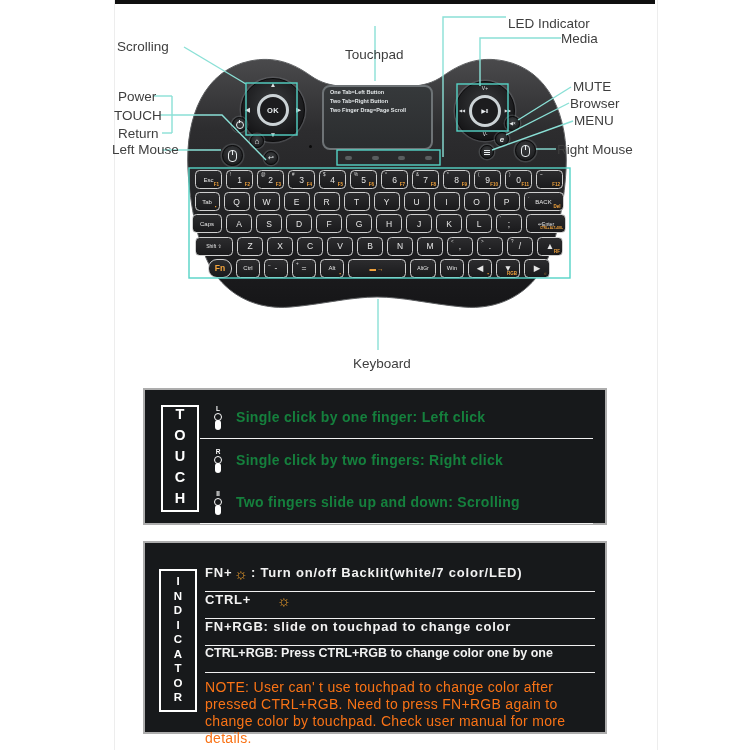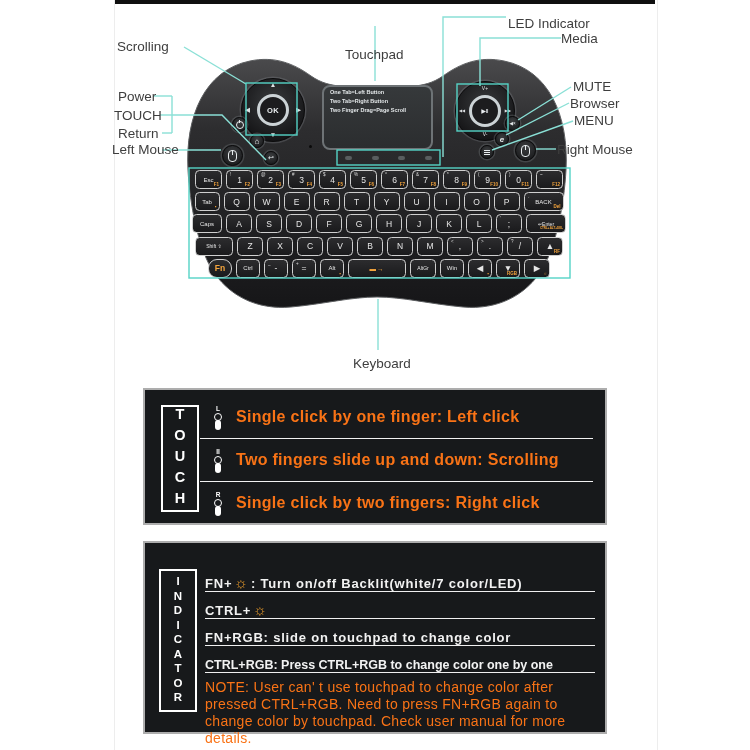--- a/index.html
+++ b/index.html
@@ -85,24 +85,24 @@
   .ind-box{left:14px;top:26px;width:34px;height:139px;}
   .ind-box .v-title{font-size:11.5px;letter-spacing:2.5px;}
 
   .touch-rows{position:absolute;left:55px;top:6px;right:12px;}
   .touch-row{height:42px;display:flex;align-items:center;}
   .touch-row.sep{border-bottom:1.5px solid #f2f2f2;}
   .t-ic{width:36px;display:flex;flex-direction:column;align-items:center;flex:0 0 auto;}
   .t-badge{font-size:6.5px;font-weight:bold;color:#fff;line-height:7px;}
   .f-tip{width:6px;height:6px;border:1px solid #fff;border-radius:50%;margin-top:1px;}
   .f-body{width:6px;height:10px;background:#fff;border-radius:3px;margin-top:-1px;}
-  .t-text{font-size:16px;font-weight:bold;color:#f97316;letter-spacing:.3px;white-space:nowrap;}
+  .t-text{font-size:14px;font-weight:bold;color:#15803d;letter-spacing:.3px;white-space:nowrap;}
 
   .ind-rows{position:absolute;left:60px;top:22px;right:10px;}
-  .ind-row{height:26px;display:flex;align-items:flex-end;border-bottom:1.5px solid #f0f0f0;
+  .ind-row{height:26px;display:flex;align-items:flex-start;border-bottom:1.5px solid #f0f0f0;
            font-weight:bold;color:#f2f2f2;font-size:13px;white-space:nowrap;}
   .bulb{color:#f2a02c;font-size:15px;margin:0 2px;font-weight:bold;}
   .ind-note{margin-top:6px;width:396px;font-size:14px;line-height:17px;letter-spacing:.3px;
             color:#f97316;font-weight:normal;}
 </style>
 </head>
 <body>
 
 <div class="canvas">
   <div class="photo-col"></div>
@@ -454,50 +454,50 @@
     </div>
     <div class="touch-rows" id="touchRows">
         <div class="touch-row sep">
           <span class="t-ic">
             <span class="t-badge">L</span>
             <span class="f-tip"></span>
             <span class="f-body"></span>
           </span>
           <span class="t-text">Single click by one finger: Left click</span>
         </div>
+        <div class="touch-row">
+          <span class="t-ic">
+            <span class="t-badge">R</span>
+            <span class="f-tip"></span>
+            <span class="f-body"></span>
+          </span>
+          <span class="t-text">Single click by two fingers: Right click</span>
+        </div>
         <div class="touch-row sep">
           <span class="t-ic">
             <span class="t-badge">II</span>
             <span class="f-tip"></span>
             <span class="f-body"></span>
           </span>
           <span class="t-text">Two fingers slide up and down: Scrolling</span>
         </div>
-        <div class="touch-row">
-          <span class="t-ic">
-            <span class="t-badge">R</span>
-            <span class="f-tip"></span>
-            <span class="f-body"></span>
-          </span>
-          <span class="t-text">Single click by two fingers: Right click</span>
-        </div>
       </div>
   </div>
 
   <div class="panel panel-ind">
     <div class="v-title-box ind-box">
       <span class="v-title">INDICATOR</span>
     </div>
     <div class="ind-rows" id="indRows">
         <div class="ind-row" style="letter-spacing: 0.8px;">
           <span>FN+</span>
           <span class="bulb">☼</span>
           <span>: Turn on/off Backlit(white/7 color/LED)</span>
         </div>
-        <div class="ind-row" style="letter-spacing: 0.8px;">
+        <div class="ind-row" style="letter-spacing: 0.8px; gap: 24px;">
           <span>CTRL+ </span>
           <span class="bulb">☼</span>
         </div>
         <div class="ind-row" style="letter-spacing: 0.8px;">
           <span>FN+RGB: slide on touchpad to change color</span>
         </div>
         <div class="ind-row" style="font-size: 12.5px; letter-spacing: 0px;">
           <span>CTRL+RGB: Press CTRL+RGB to change color one by one</span>
         </div>
         <div class="ind-note">NOTE: User can' t use touchpad to change color after pressed CTRL+RGB. Need to press FN+RGB again to change color by touchpad. Check user manual for more details.</div>

